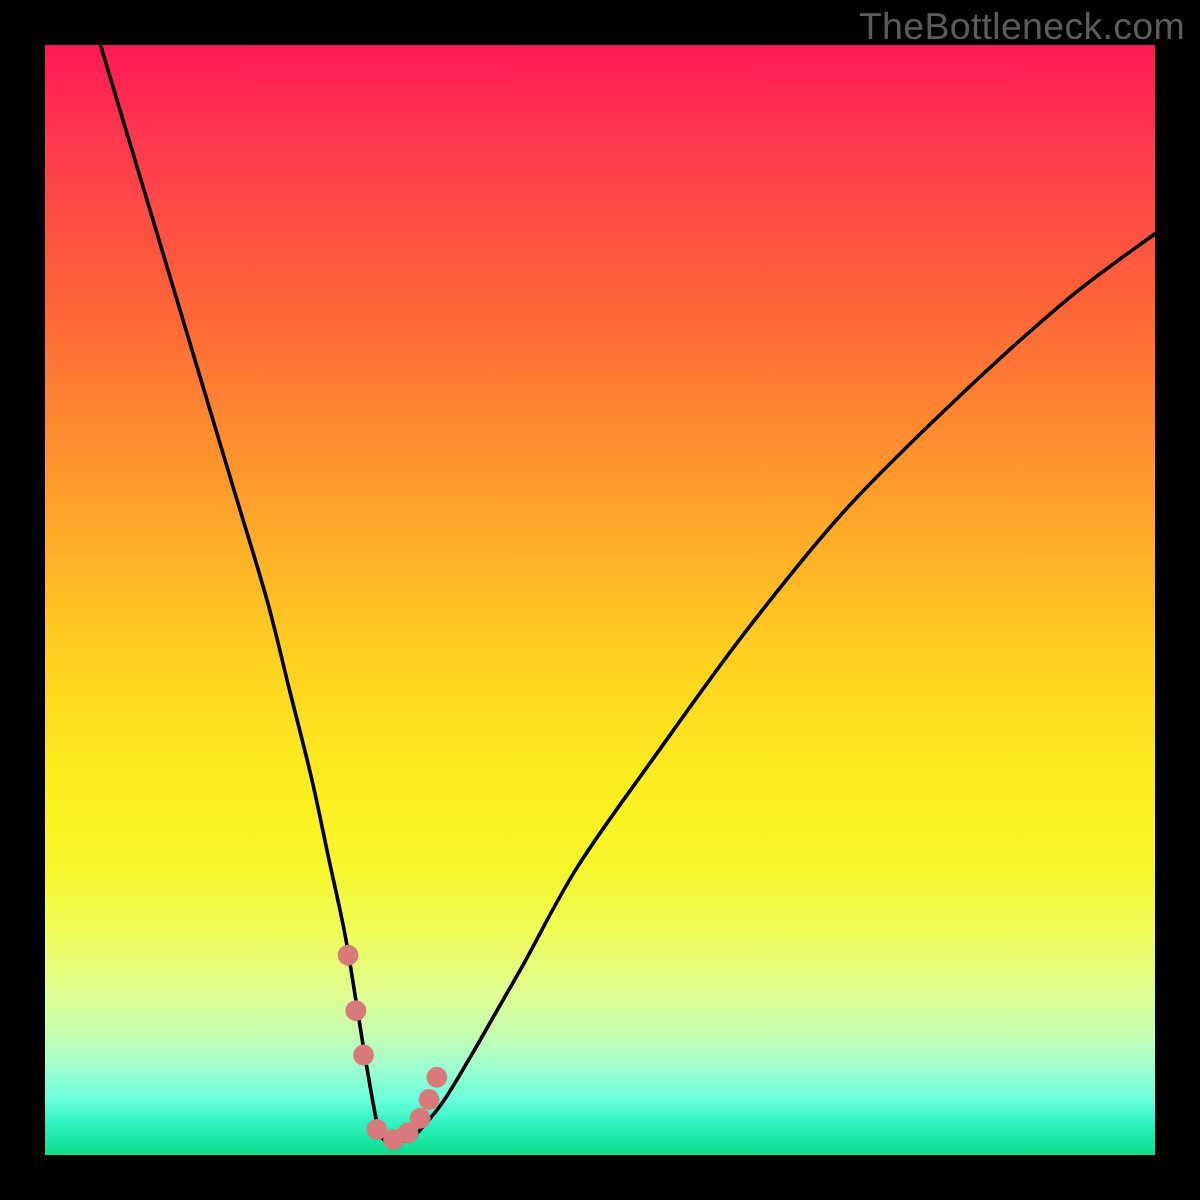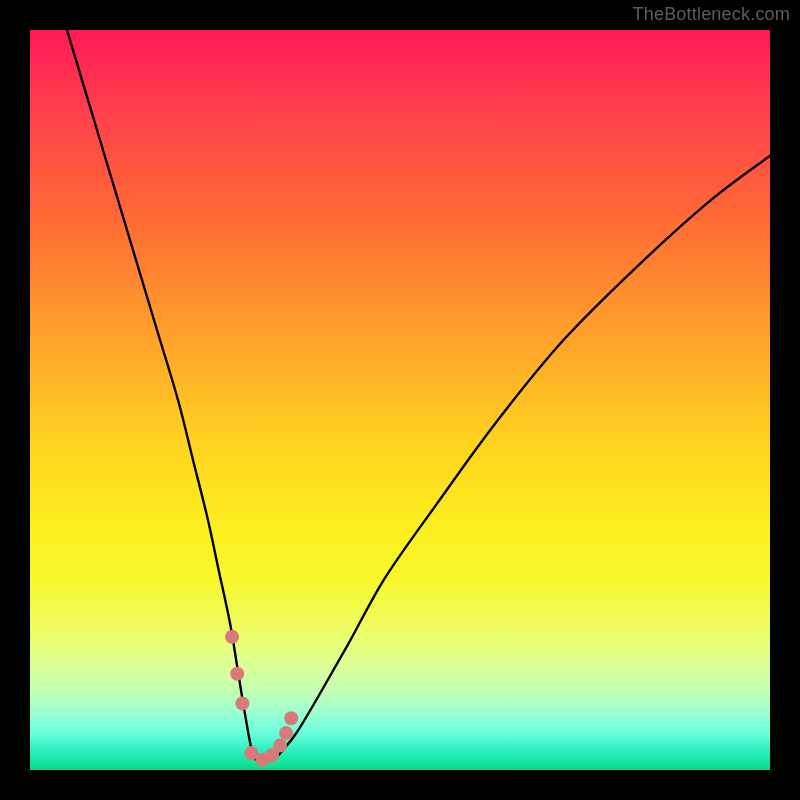--- a/index.html
+++ b/index.html
@@ -15,21 +15,21 @@
     position: relative;
     width: 800px;
     height: 800px;
     background: #000;
   }
   .watermark {
     position: absolute;
     top: 4px;
     right: 10px;
     color: #5c5c5c;
-    font-size: 18px;
+    font-size: 25px;
     letter-spacing: 0.2px;
     z-index: 20;
   }
   .plot {
     position: absolute;
     left: 30px;
     top: 30px;
     width: 740px;
     height: 740px;
     overflow: hidden;

